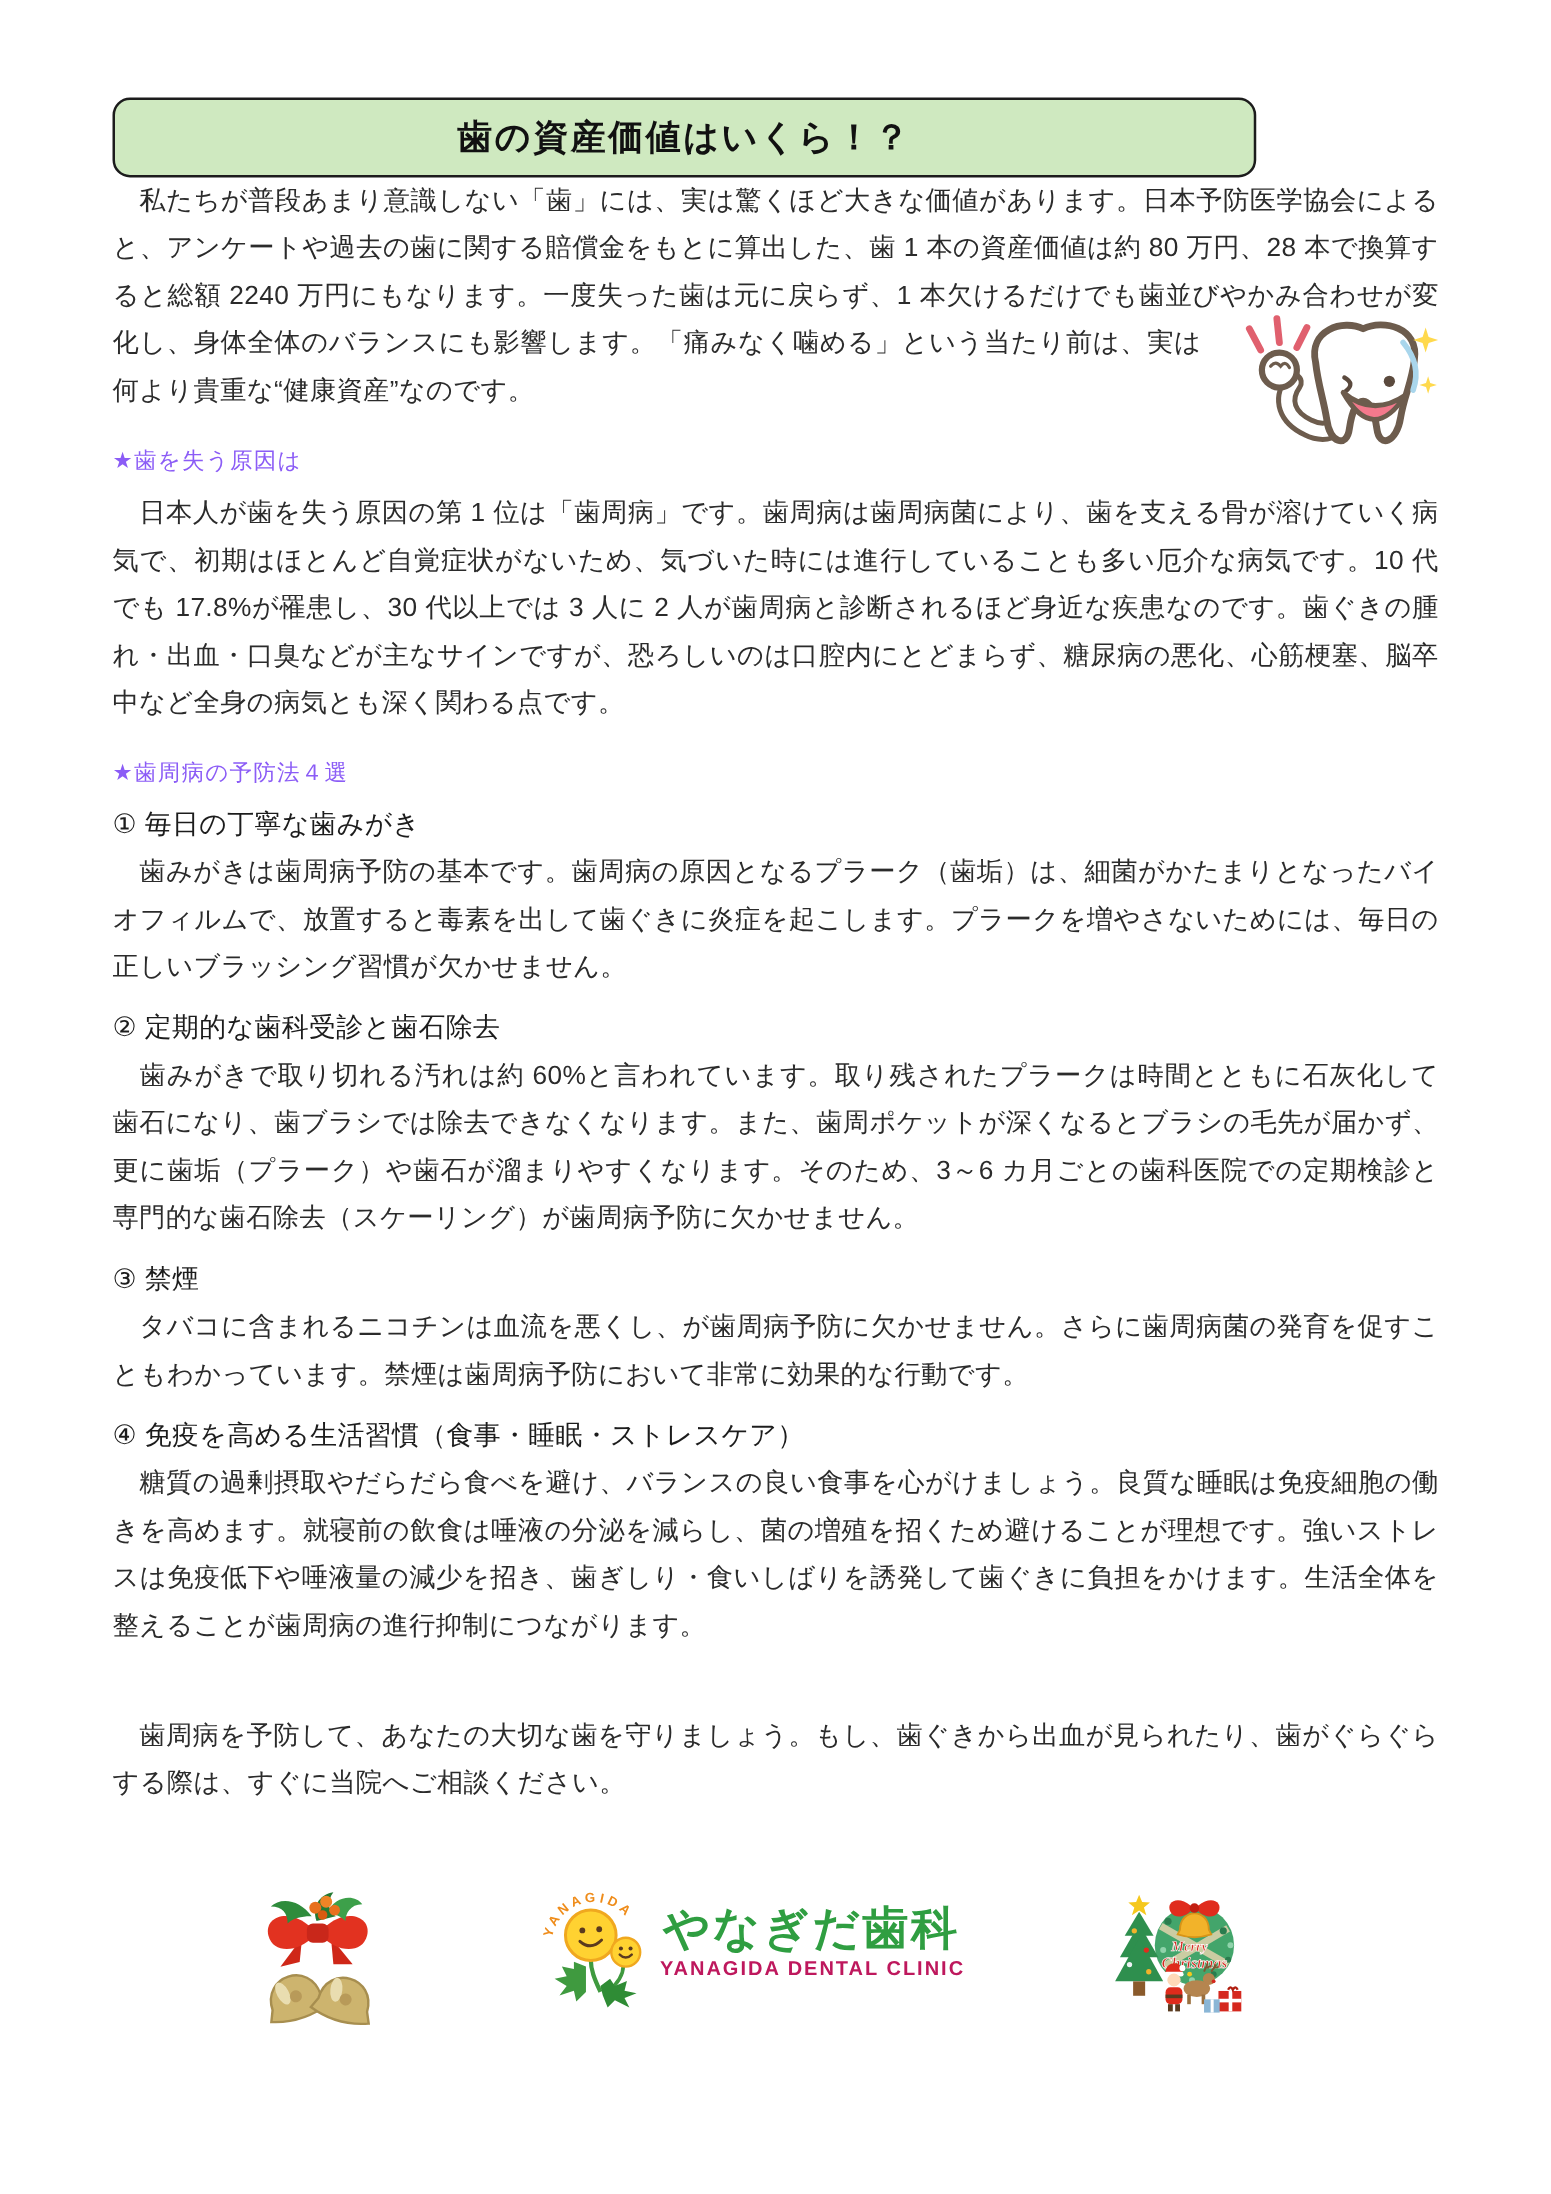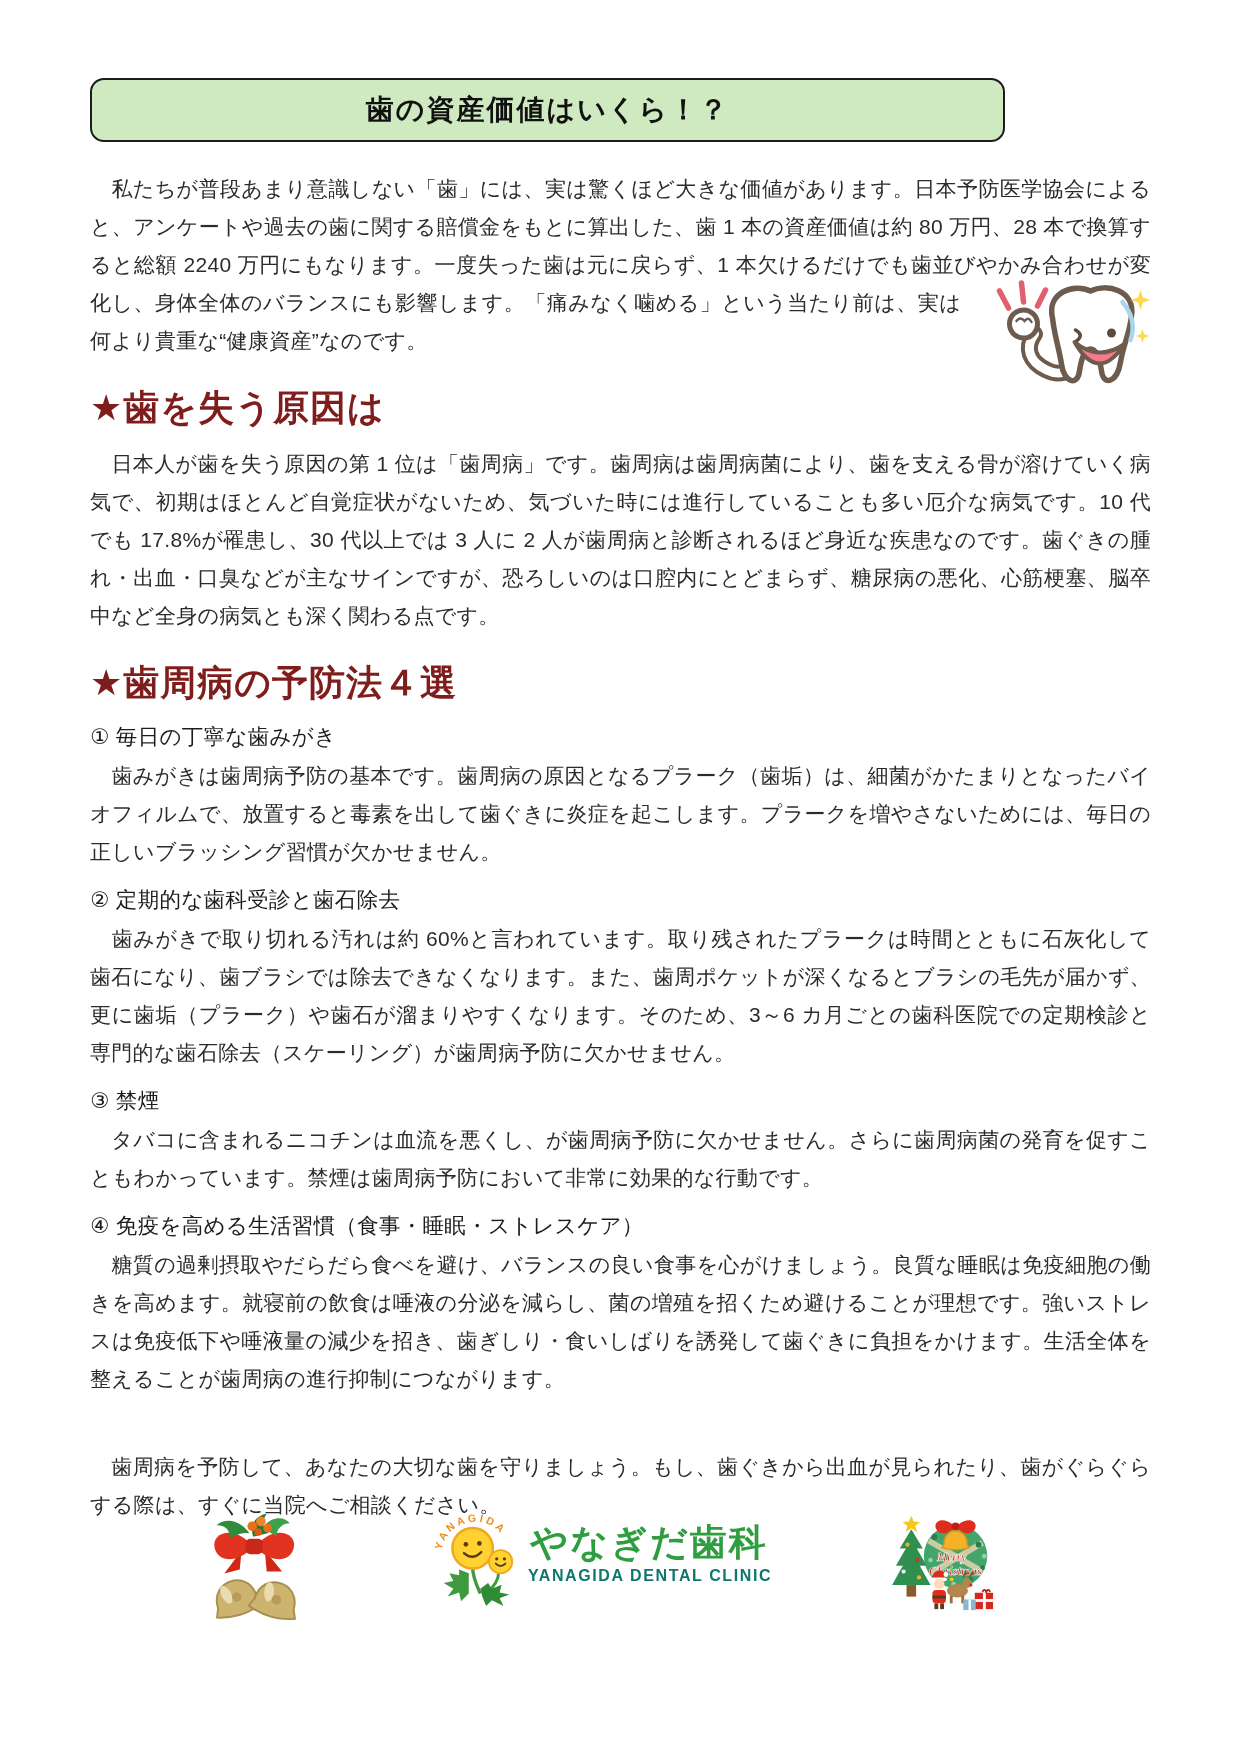--- a/index.html
+++ b/index.html
@@ -22,48 +22,48 @@
     display:flex;align-items:center;justify-content:center;
   }
   .title-box h1{
     margin:0;font-size:28px;font-weight:bold;color:#111;
     letter-spacing:2px;
   }
   .body-text{
     font-size:21px;line-height:38px;letter-spacing:0.3px;
     text-align:justify;margin:0 0 6px 0;color:#2b2b2b;
   }
-  .intro{margin-top:28px;}
+  .intro{}
   .tooth-float{
     float:right;width:178px;height:132px;
     margin:-6px 0 0 12px;
   }
   h2.sec{
-    font-size:36px;font-weight:bold;color:#7f1d1d;
+    font-size:18px;font-weight:normal;color:#8b5cf6;
     margin:24px 0 12px 0;letter-spacing:1px;
   }
   h3.item{
     font-size:21.5px;font-weight:normal;color:#1c1c1c;
     margin:14px 0 6px 0;letter-spacing:0.3px;
   }
   .closing{margin-top:50px;}
   .footer{
     position:absolute;left:0;top:1478px;width:1241px;height:277px;
   }
   .img-abs{position:absolute;}
   .logo{
     position:absolute;left:430px;top:22px;
     display:flex;align-items:center;
   }
   .logo-text{margin-left:4px;}
   .logo-jp{
     font-size:37px;font-weight:bold;color:#2f9e41;letter-spacing:2px;line-height:1.1;text-align:center;
   }
   .logo-en{
-    font-size:16px;font-weight:bold;color:#0f766e;letter-spacing:1.6px;margin-top:4px;padding-left:2px;
+    font-size:16px;font-weight:bold;color:#be185d;letter-spacing:1.6px;margin-top:4px;padding-left:2px;
   }
 </style>
 </head>
 <body>
 
 <div class="page">
 
   <div class="title-box">
     <h1>歯の資産価値はいくら！？</h1>
   </div>

